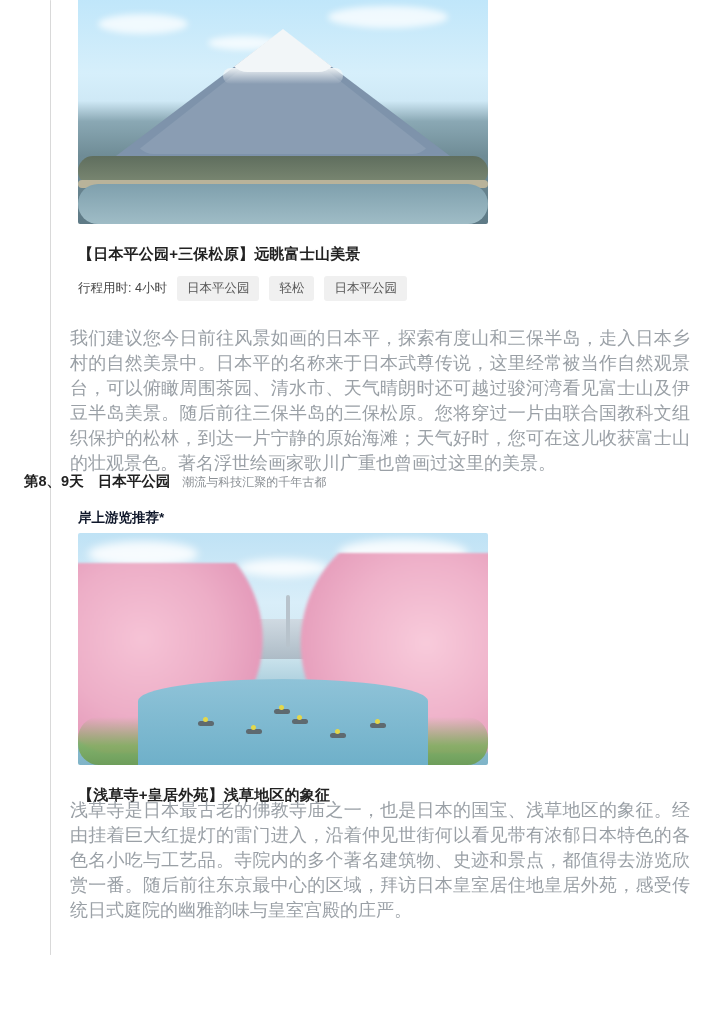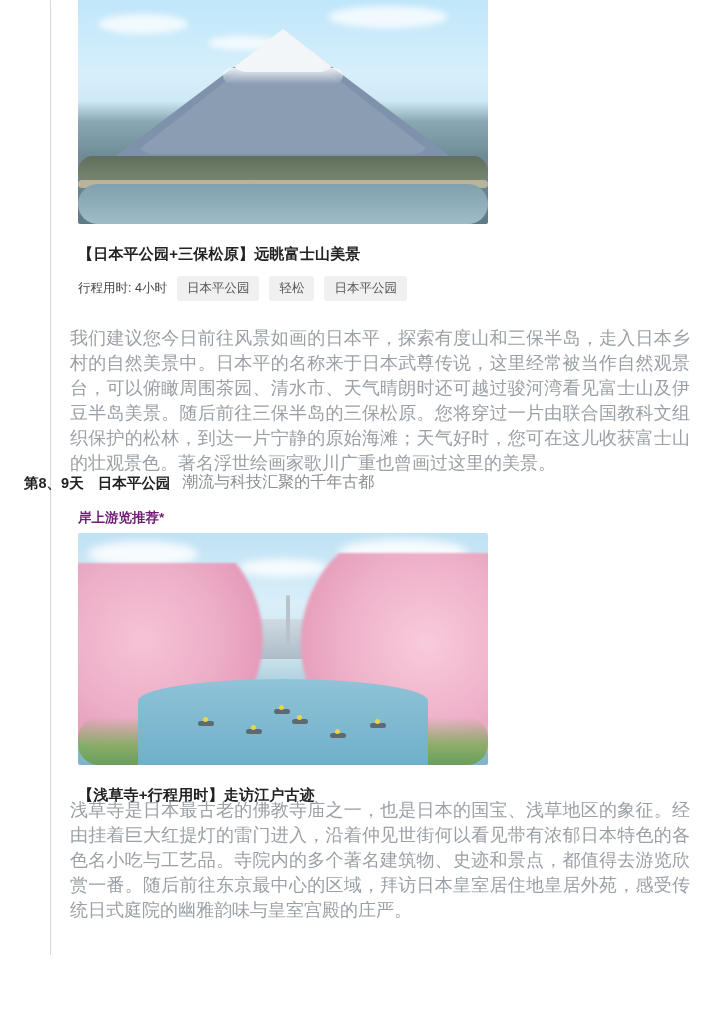--- a/index.html
+++ b/index.html
@@ -188,33 +188,33 @@
     white-space: nowrap;
   }
   .day-city {
     font-size: 14.5px;
     font-weight: bold;
     color: #222222;
     white-space: nowrap;
     margin-left: 6px;
   }
   .day-sub {
-    font-size: 16px;
+    font-size: 12px;
     color: #8a8f94;
     white-space: nowrap;
     margin-left: 4px;
   }
 
   .sub-head {
     position: absolute;
     left: 78px;
     top: 509px;
     font-size: 13.5px;
     font-weight: bold;
-    color: #701a75;
+    color: #0f172a;
   }
 
   
   .img-sakura {
     left: 78px;
     top: 533px;
     width: 410px;
     height: 232px;
     background: linear-gradient(to bottom, #bfe2f5 0%, #d9eef9 30%, #cfe6ef 52%, #9fc6d6 70%, #7fb4c8 100%);
   }
@@ -360,18 +360,18 @@
           <i></i>
         </div>
       <div class="sk-boat" style="left:196px; top:176px;">
           <i></i>
         </div>
       <div class="sk-boat" style="left:292px; top:190px;">
           <i></i>
         </div>
     </div>
 
-    <div class="item-title" style="top:786px;">【浅草寺+行程用时】走访江户古迹</div>
+    <div class="item-title" style="top:786px;">【浅草寺+皇居外苑】浅草地区的象征</div>
 
     <div class="para" style="top:798px;">浅草寺是日本最古老的佛教寺庙之一，也是日本的国宝、浅草地区的象征。经由挂着巨大红提灯的雷门进入，沿着仲见世街何以看见带有浓郁日本特色的各色名小吃与工艺品。寺院内的多个著名建筑物、史迹和景点，都值得去游览欣赏一番。随后前往东京最中心的区域，拜访日本皇室居住地皇居外苑，感受传统日式庭院的幽雅韵味与皇室宫殿的庄严。</div>
   </div>
 
 </div>
 
 </body></html>

